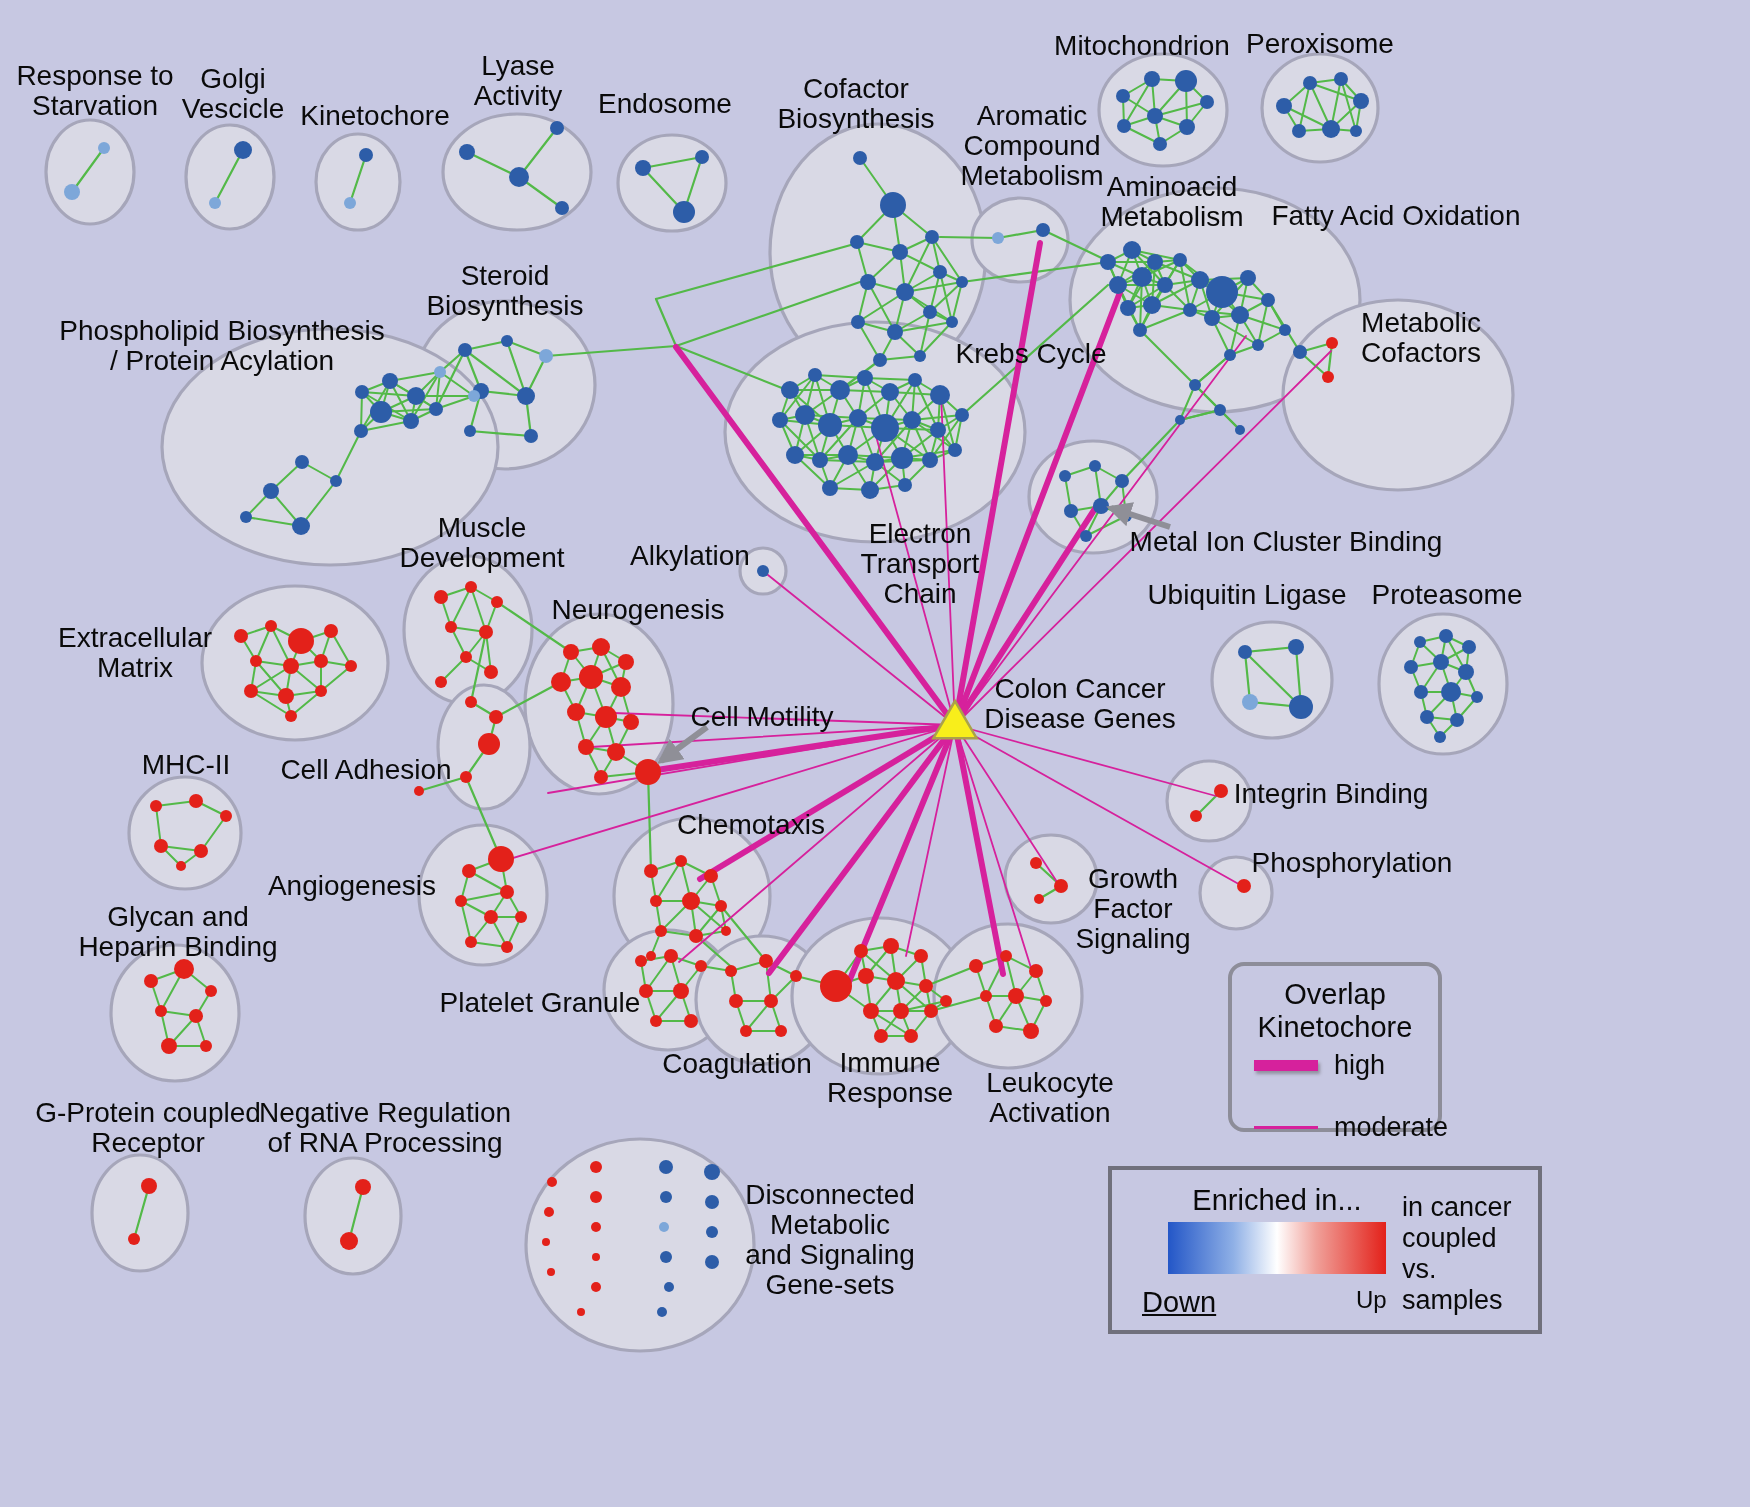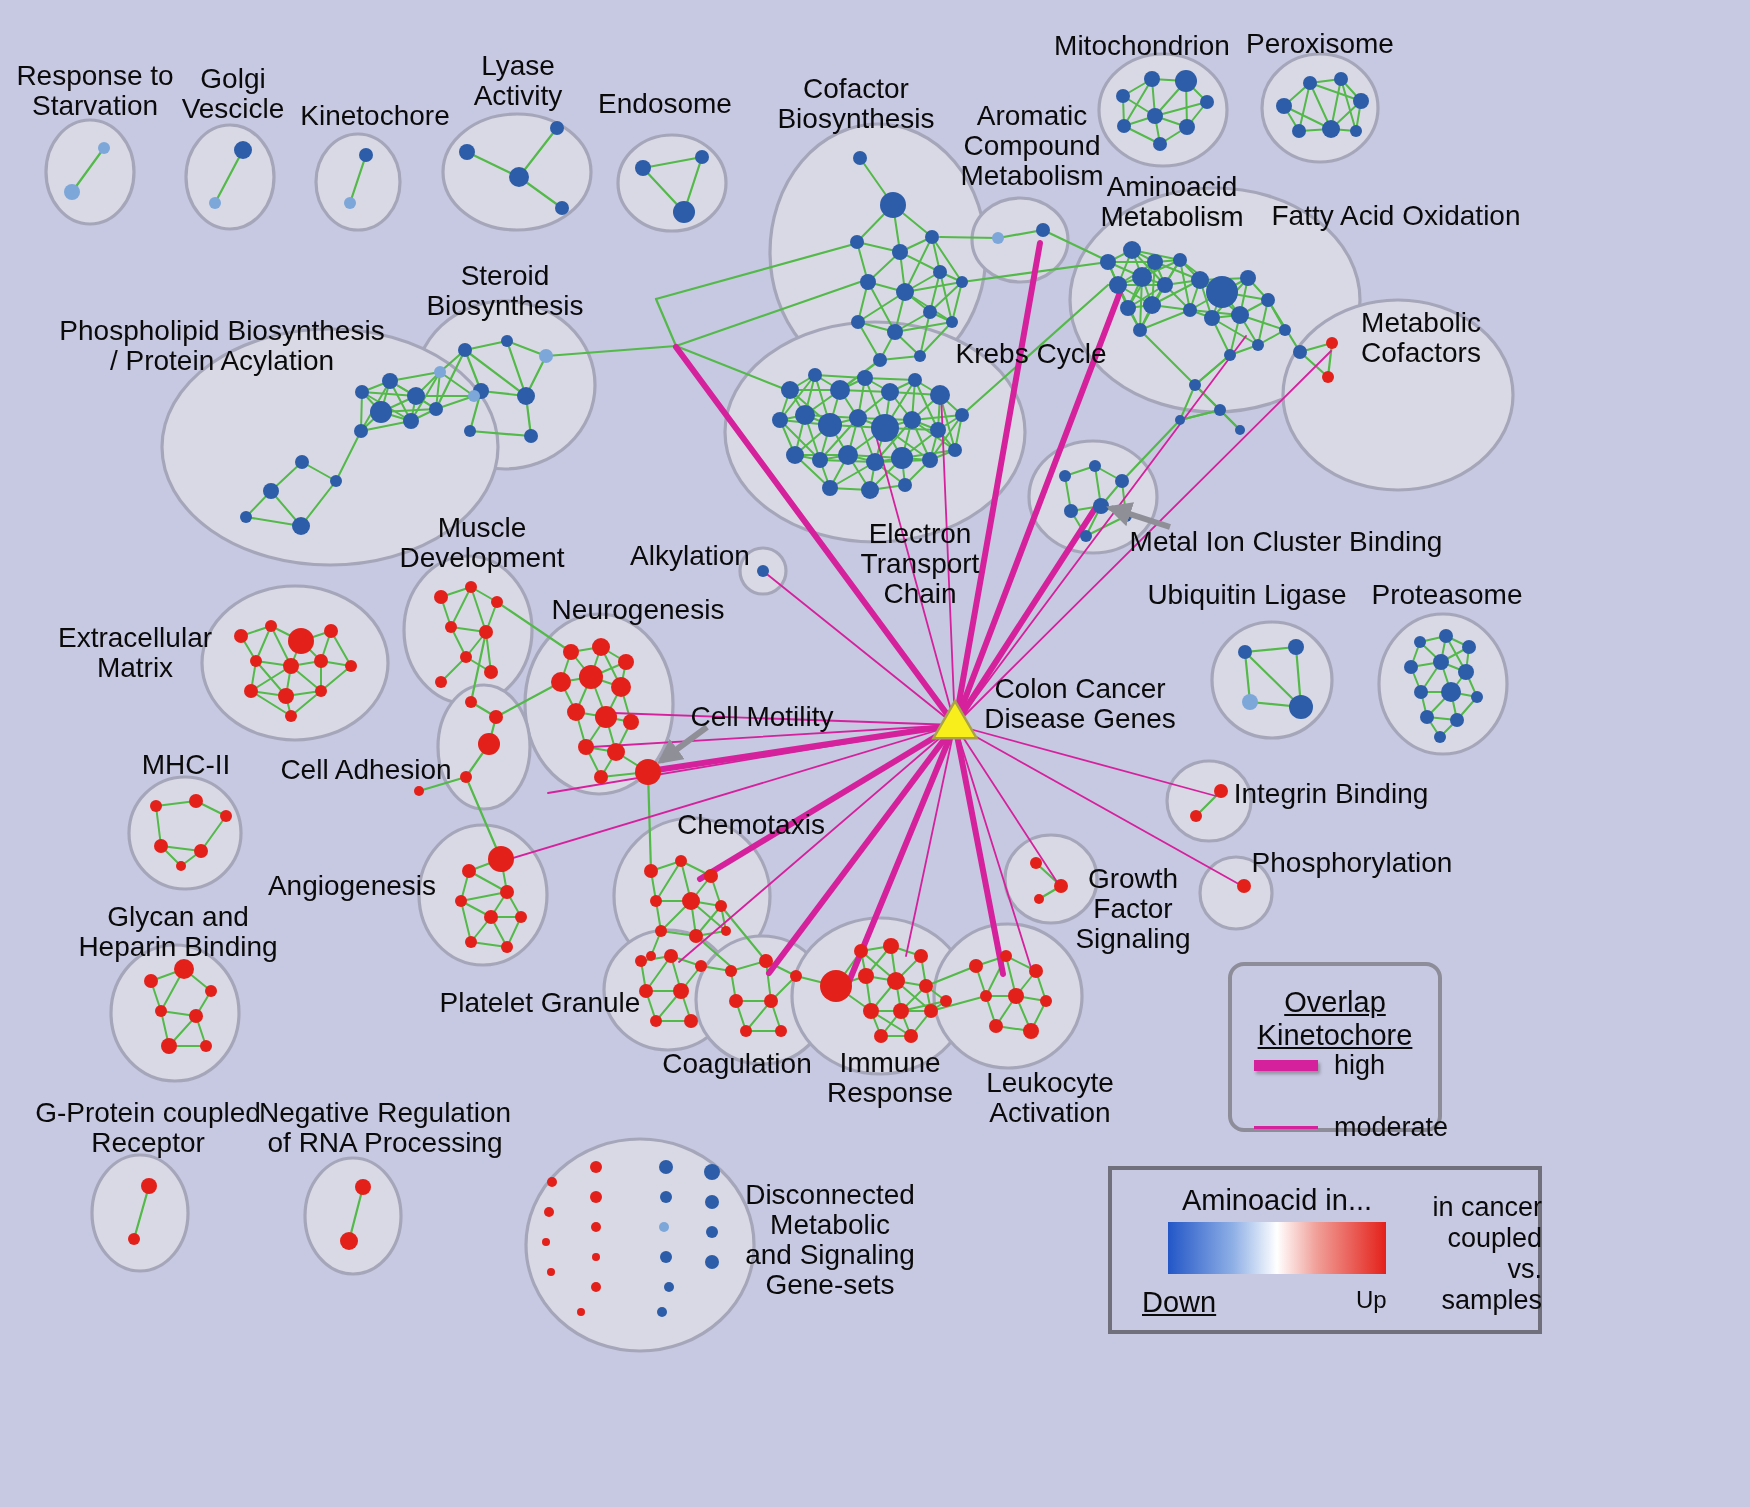--- a/index.html
+++ b/index.html
@@ -2,34 +2,34 @@
 <html><head>
 <meta charset="utf-8">
 <style>
   html,body{margin:0;padding:0;background:#ffffff;}
   .stage{position:relative;width:1750px;height:1507px;background:#c7c8e2;overflow:hidden;
          font-family:"Liberation Sans",sans-serif;color:#0a0a0a;}
   svg{position:absolute;left:0;top:0;}
   svg text{font-family:"Liberation Sans",sans-serif;}
   .legend{position:absolute;box-sizing:border-box;}
   .legend-overlap{left:1228px;top:962px;width:214px;height:170px;border:4px solid #8d8d99;border-radius:16px;}
-  .lo-title{margin-top:20px;text-align:center;font-size:29px;line-height:33px;text-decoration:underline;}
+  .lo-title{margin-top:12px;text-align:center;font-size:29px;line-height:33px;}
   .lo-row{position:absolute;left:22px;display:flex;align-items:center;}
   .lo-row.high{top:84px;}
   .lo-row.moderate{top:126px;margin-top:20px;}
   .lo-bar{width:64px;margin-right:16px;}
   .lo-bar.high{height:11px;box-shadow:2px 3px 3px rgba(80,80,80,.45);}
   .lo-bar.moderate{height:3px;}
   .lo-label{font-size:27px;}
   .legend-enrich{left:1108px;top:1166px;width:434px;height:168px;border:4px solid #70707c;}
   .le-title{position:absolute;left:0;top:14px;width:330px;text-align:center;font-size:29px;}
   .le-grad{position:absolute;left:56px;top:52px;width:218px;height:52px;}
   .le-down{position:absolute;left:30px;top:116px;font-size:29px;text-decoration:underline;}
   .le-up{position:absolute;left:244px;top:116px;font-size:24px;}
-  .le-note{position:absolute;left:290px;top:22px;width:140px;text-align:right;font-size:27px;line-height:31px;}
+  .le-note{position:absolute;left:290px;top:22px;width:140px;text-align:left;font-size:27px;line-height:31px;}
 </style>
 </head>
 <body>
 
 <div class="stage" style="background: rgb(199, 200, 226);">
 
   <svg id="net" width="1750" height="1507" viewBox="0 0 1750 1507">
     <defs>
       <marker id="ah" viewBox="0 0 10 10" refX="8" refY="5" markerWidth="4.2" markerHeight="4.2" orient="auto">
         <path d="M0,0 L10,5 L0,10 z" fill="#8f8f97"></path>
@@ -1005,21 +1005,21 @@
       <div class="lo-bar high" style="background: rgb(214, 33, 156);"></div>
       <div class="lo-label">high</div>
     </div>
     <div class="lo-row moderate">
       <div class="lo-bar moderate" style="background: rgb(214, 33, 156);"></div>
       <div class="lo-label">moderate</div>
     </div>
   </div>
 
   <div class="legend legend-enrich">
-    <div class="le-title">Aminoacid in...</div>
+    <div class="le-title">Enriched in...</div>
     <div class="le-grad" style="background: linear-gradient(90deg, rgb(35, 86, 199) 0%, rgb(143, 176, 230) 30%, rgb(255, 255, 255) 50%, rgb(240, 160, 153) 68%, rgb(227, 33, 26) 100%);"></div>
     <div class="le-down">Down</div>
     <div class="le-up">Up</div>
     <div class="le-note">
       <div>in cancer</div>
       <div>coupled</div>
       <div>vs. samples</div>
     </div>
   </div>
 

